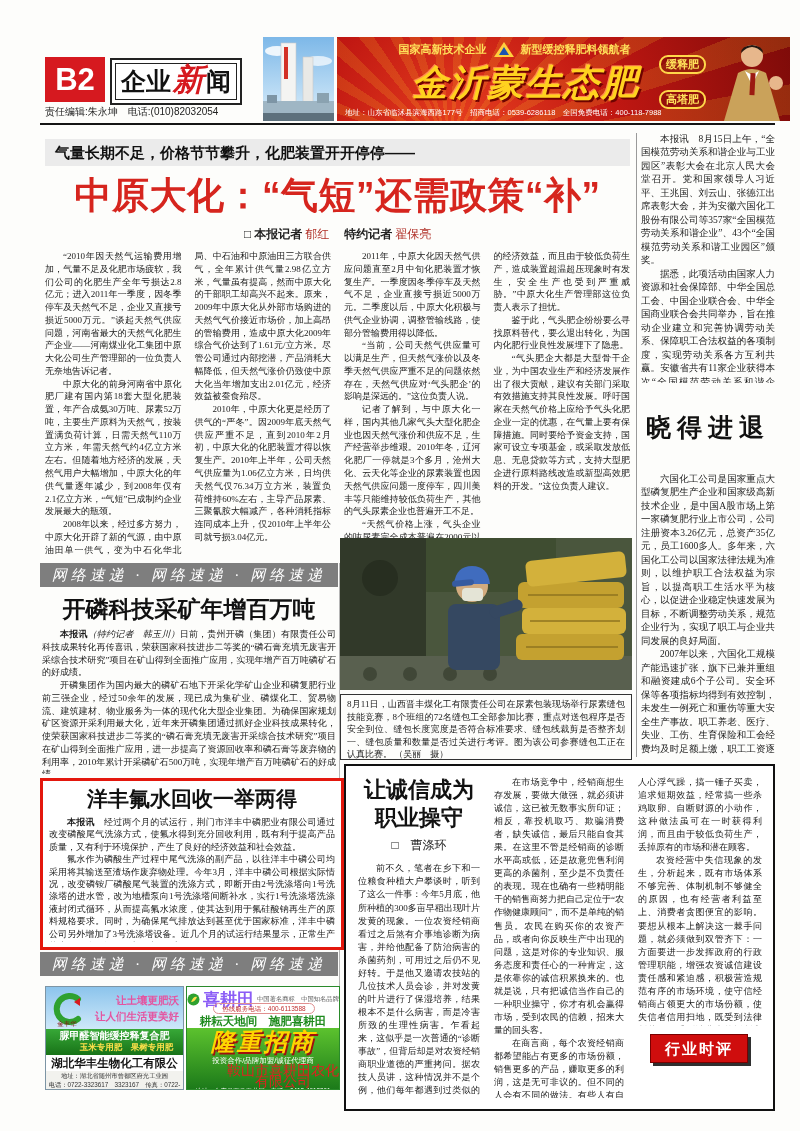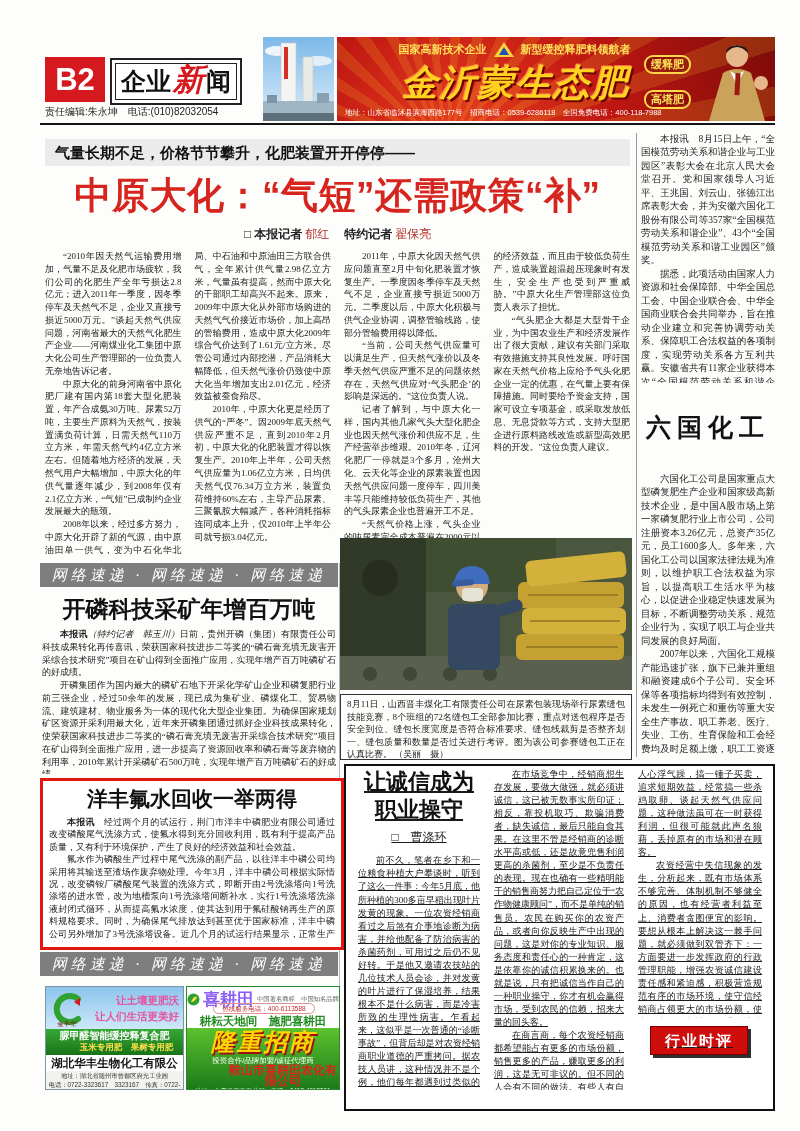--- a/index.html
+++ b/index.html
@@ -18,24 +18,24 @@
            display:flex;align-items:center;justify-content:center;gap:2px;}
   .sec-box .b1,.sec-box .b2{font-weight:bold;font-size:25px;color:#111;}
   .sec-box .r{font-weight:bold;font-size:31px;color:#d6191f;font-style:italic;transform:translateY(-2px);}
   .editor{left:45px;top:105px;font-size:10px;color:#222;}
   .hrule{left:40px;top:123px;width:735px;height:2px;background:#141414;}
   
   .tower{left:263px;top:37px;width:71px;height:84px;}
   .banner{left:337px;top:37px;width:438px;height:84px;overflow:hidden;
           background:
             repeating-conic-gradient(from -20deg at 25% 135%, rgba(255,210,40,.16) 0 5deg, rgba(0,0,0,0) 5deg 11deg),
-            radial-gradient(circle at 28% 120%, #e8401f 0%, #c01712 45%, #7e0b09 100%);}
+            radial-gradient(circle at 28% 120%, #e8401f 0%, #c01712 45%, #7e0b09 100%); padding-left: 15px;}
   .banner-top{position:absolute;left:0;top:5px;width:355px;display:flex;align-items:center;justify-content:center;gap:7px;
               color:#ffe15a;font-weight:bold;font-size:11px;}
-  .banner-title{position:absolute;left:6px;top:22px;width:345px;text-align:center;font-weight:bold;font-size:36px;
+  .banner-title{position:absolute;left:16px;top:22px;width:345px;text-align:center;font-weight:bold;font-size:36px;
                 color:#ffd21f;font-style:italic;letter-spacing:2px;
                 text-shadow:2px 2px 0 #6d0300,-1px -1px 0 #ff8f4d;}
   .pillcol{position:absolute;right:84px;top:18px;display:flex;flex-direction:column;gap:16px;}
   .pill{border:2px solid #ffd84a;color:#ffe15a;font-weight:bold;font-size:11px;border-radius:9px;
         padding:0 5px;line-height:15px;background:rgba(120,8,6,.45);}
   .banner-man{position:absolute;right:0;top:2px;}
   .banner-contact{position:absolute;left:8px;bottom:3px;width:350px;color:#fff;font-size:7.5px;white-space:nowrap;}
   
   .kicker{left:45px;top:139px;width:575px;height:27px;background:#ebebeb;color:#111;
           font-weight:bold;font-size:15px;line-height:27px;padding-left:10px;}
@@ -69,21 +69,21 @@
   
   .sidebar{left:641px;top:133px;width:134px;height:626px;font-size:9.5px;line-height:1.42;}
   .sb-pre{height:250px;overflow:hidden;}
   .sb-head{height:90px;display:flex;flex-direction:column;align-items:center;justify-content:center;
            font-weight:bold;color:#111;font-family:"Liberation Sans","DejaVu Sans",sans-serif;}
   .sb-head .l1{font-size:25px;letter-spacing:6px;}
   .sb-head .l2{font-size:21px;}
   .sb-post{height:282px;overflow:hidden;}
   
   .intbox{left:344px;top:764px;width:427px;height:343px;border:2px solid #111;background:#fff;}
-  .int-col{position:absolute;top:2px;font-size:9px;line-height:1.45;text-decoration:underline;}
+  .int-col{position:absolute;top:10px;font-size:9px;line-height:1.45;}
   .int-c1{left:12px;width:122px;height:322px;overflow:hidden;}
   .int-c2{left:148px;width:130px;height:322px;overflow:hidden;}
   .int-c3{left:292px;width:124px;height:322px;}
   .int-title{text-align:center;font-weight:bold;font-size:22px;line-height:1.25;color:#111;
              font-family:"Liberation Sans","DejaVu Sans",sans-serif;}
   .int-author{text-align:center;font-size:12px;margin:6px 0 8px 0;}
   .int-c3-body{height:250px;overflow:hidden;}
   .industry-btn{margin:8px 0 0 12px;width:96px;height:27px;background:#cf0d0d;border:1px solid #7a0000;
                 color:#fff;font-weight:bold;font-size:15px;line-height:27px;text-align:center;
                 letter-spacing:2px;box-shadow:3px 3px 0 rgba(10,10,10,.85);
@@ -106,21 +106,21 @@
   .ad2-badges{font-size:6.3px;color:#555;}
   .ad2-hot{position:absolute;left:26px;top:16px;width:100px;border:1px solid #e09090;border-radius:7px;
            color:#c03030;font-size:6.5px;text-align:center;line-height:9px;}
   .ad2-slogan{position:absolute;left:0;top:27px;width:100%;text-align:center;color:#1d8a1d;
               font-weight:bold;font-size:11.5px;}
   .ad2-low{position:absolute;left:0;top:41px;width:100%;height:61px;text-align:center;
            background:linear-gradient(#5cc22e,#1c7a1a);}
   .ad2-big{font-weight:bold;font-style:italic;font-size:24px;letter-spacing:2px;color:#ffd400;
            text-shadow:1.5px 1.5px 0 #a01010;line-height:28px;}
   .ad2-invite{font-size:7.5px;color:#fff;line-height:9px;}
-  .ad2-co{font-weight:bold;font-size:12px;color:#e02020;line-height:11px;margin-left:40px;}
+  .ad2-co{font-weight:normal;font-size:14px;color:#e02020;line-height:11px;margin-left:40px;}
   .ad2-addr{font-size:6.3px;color:#fff;line-height:8px;}
   .ad2-web{font-weight:bold;font-size:9px;color:#ffe14a;line-height:11px;}
 </style>
 </head>
 <body>
 
 <div class="page">
 
   <div class="abs ed-box sans">B2</div>
   <div class="abs sec-box">
@@ -192,33 +192,34 @@
   <div class="abs headline sans">中原大化：“气短”还需政策“补”</div>
   <div class="abs main-body just">
     <p>“2010年因天然气运输费用增加，气量不足及化肥市场疲软，我们公司的化肥生产全年亏损达2.8亿元；进入2011年一季度，因冬季停车及天然气不足，企业又直接亏损近5000万元。”谈起天然气供应问题，河南省最大的天然气化肥生产企业——河南煤业化工集团中原大化公司生产管理部的一位负责人无奈地告诉记者。</p>
     <p>中原大化的前身河南省中原化肥厂建有国内第18套大型化肥装置，年产合成氨30万吨、尿素52万吨，主要生产原料为天然气，按装置满负荷计算，日需天然气110万立方米，年需天然气约4亿立方米左右。但随着地方经济的发展，天然气用户大幅增加，中原大化的年供气量逐年减少，到2008年仅有2.1亿立方米，“气短”已成制约企业发展最大的瓶颈。</p>
     <p>2008年以来，经过多方努力，中原大化开辟了新的气源，由中原油田单一供气，变为中石化华北局、中石油和中原油田三方联合供气，全年累计供气量2.98亿立方米，气量虽有提高，然而中原大化的干部职工却高兴不起来。原来，2009年中原大化从外部市场购进的天然气气价接近市场价，加上高昂的管输费用，造成中原大化2009年综合气价达到了1.61元/立方米。尽管公司通过内部挖潜，产品消耗大幅降低，但天然气涨价仍致使中原大化当年增加支出2.01亿元，经济效益被蚕食殆尽。</p>
     <p>2010年，中原大化更是经历了供气的“严冬”。因2009年底天然气供应严重不足，直到2010年2月初，中原大化的化肥装置才得以恢复生产。2010年上半年，公司天然气供应量为1.06亿立方米，日均供天然气仅76.34万立方米，装置负荷维持60%左右，主导产品尿素、三聚氰胺大幅减产，各种消耗指标连同成本上升，仅2010年上半年公司就亏损3.04亿元。</p>
     <p>2011年，中原大化因天然气供应问题直至2月中旬化肥装置才恢复生产。一季度因冬季停车及天然气不足，企业直接亏损近5000万元。二季度以后，中原大化积极与供气企业协调，调整管输线路，使部分管输费用得以降低。</p>
     <p>“当前，公司天然气供应量可以满足生产，但天然气涨价以及冬季天然气供应严重不足的问题依然存在，天然气供应对‘气头肥企’的影响是深远的。”这位负责人说。</p>
     <p>记者了解到，与中原大化一样，国内其他几家气头大型化肥企业也因天然气涨价和供应不足，生产经营举步维艰。2010年冬，辽河化肥厂一停就是3个多月，沧州大化、云天化等企业的尿素装置也因天然气供应问题一度停车，四川美丰等只能维持较低负荷生产，其他的气头尿素企业也普遍开工不足。</p>
     <p>“天然气价格上涨，气头企业的吨尿素完全成本普遍在2000元以上，这种状况不仅严重影响了企业的经济效益，而且由于较低负荷生产，造成装置超温超压现象时有发生，安全生产也受到严重威胁。”中原大化生产管理部这位负责人表示了担忧。</p>
+    <p>鉴于此，气头肥企纷纷要么寻找原料替代，要么退出转化，为国内化肥行业良性发展埋下了隐患。</p>
     <p>“气头肥企大都是大型骨干企业，为中国农业生产和经济发展作出了很大贡献，建议有关部门采取有效措施支持其良性发展。呼吁国家在天然气价格上应给予气头化肥企业一定的优惠，在气量上要有保障措施。同时要给予资金支持，国家可设立专项基金，或采取发放低息、无息贷款等方式，支持大型肥企进行原料路线改造或新型高效肥料的开发。”这位负责人建议。</p>
   </div>
 
   <div class="abs vline1"></div>
   <div class="abs vline2"></div>
 
   <div class="abs sidebar just">
     <div class="sb-pre">
       <p>本报讯　8月15日上午，“全国模范劳动关系和谐企业与工业园区”表彰大会在北京人民大会堂召开。党和国家领导人习近平、王兆国、刘云山、张德江出席表彰大会，并为安徽六国化工股份有限公司等357家“全国模范劳动关系和谐企业”、43个“全国模范劳动关系和谐工业园区”颁奖。</p>
       <p>据悉，此项活动由国家人力资源和社会保障部、中华全国总工会、中国企业联合会、中华全国商业联合会共同举办，旨在推动企业建立和完善协调劳动关系、保障职工合法权益的各项制度，实现劳动关系各方互利共赢。安徽省共有11家企业获得本次“全国模范劳动关系和谐企业”称号。</p>
     </div>
     <div class="sb-head">
-      <span class="l1">六国化工</span>
+      <span class="l1">晓得进退</span>
     </div>
     <div class="sb-post">
       <p>六国化工公司是国家重点大型磷复肥生产企业和国家级高新技术企业，是中国A股市场上第一家磷复肥行业上市公司，公司注册资本3.26亿元，总资产35亿元，员工1600多人。多年来，六国化工公司以国家法律法规为准则，以维护职工合法权益为宗旨，以提高职工生活水平为核心，以促进企业稳定快速发展为目标，不断调整劳动关系，规范企业行为，实现了职工与企业共同发展的良好局面。</p>
       <p>2007年以来，六国化工规模产能迅速扩张，旗下已兼并重组和融资建成6个子公司。安全环保等各项指标均得到有效控制，未发生一例死亡和重伤等重大安全生产事故。职工养老、医疗、失业、工伤、生育保险和工会经费均及时足额上缴，职工工资逐年得到提高，即使在2008~2009年受金融危机影响的困难时期也做到了不减员、不降薪。公司先后荣获“全国模范职工之家”、“全国五一劳动奖状”、“全国安康杯竞赛优胜企业”、“全国精神文明建设先进单位”等多项荣誉称号。</p>
 
     </div>
   </div>
 
   <div class="abs band band1">网络速递 · 网络速递 · 网络速递</div>
   <div class="abs kp-title sans">开磷科技采矿年增百万吨</div>
@@ -282,21 +283,21 @@
       </div>
       <div class="int-author">□　曹涤环</div>
       <p>前不久，笔者在乡下和一位粮食种植大户攀谈时，听到了这么一件事：今年5月底，他所种植的300多亩早稻出现叶片发黄的现象。一位农资经销商看过之后煞有介事地诊断为病害，并给他配备了防治病害的杀菌药剂，可用过之后仍不见好转。于是他又邀请农技站的几位技术人员会诊，并对发黄的叶片进行了保湿培养，结果根本不是什么病害，而是冷害所致的生理性病害。乍看起来，这似乎是一次普通的“诊断事故”，但背后却是对农资经销商职业道德的严重拷问。据农技人员讲，这种情况并不是个例，他们每年都遇到过类似的情况。</p>
     </div>
     <div class="int-col int-c2 just">
       <p>在市场竞争中，经销商想生存发展，要做大做强，就必须讲诚信，这已被无数事实所印证；相反，靠投机取巧、欺骗消费者，缺失诚信，最后只能自食其果。在这里不管是经销商的诊断水平高或低，还是故意兜售利润更高的杀菌剂，至少是不负责任的表现。现在也确有一些精明能干的销售商努力把自己定位于“农作物健康顾问”，而不是单纯的销售员。农民在购买你的农资产品，或者向你反映生产中出现的问题，这是对你的专业知识、服务态度和责任心的一种肯定，这是依靠你的诚信积累换来的。也就是说，只有把诚信当作自己的一种职业操守，你才有机会赢得市场，受到农民的信赖，招来大量的回头客。</p>
       <p>在商言商，每个农资经销商都希望能占有更多的市场份额，销售更多的产品，赚取更多的利润，这是无可非议的。但不同的人会有不同的做法。有些人有自知之明，在利诱下能权衡利弊，懂得忍耐，晓得进退，虽然发展得慢一些，但通过诚信服务，根基扎实，具有可持续性。但在现实中，有些</p>
     </div>
     <div class="int-col int-c3">
       <div class="int-c3-body just">
-        <p style="text-indent:0">人心浮气躁，搞一锤子买卖，追求短期效益，经常搞一些杀鸡取卵、谈起天然气供应问题，这种做法虽可在一时获得利润，但很可能就此声名狼藉，丢掉原有的市场和潜在顾客。</p>
+        <p style="text-indent:0">人心浮气躁，搞一锤子买卖，追求短期效益，经常搞一些杀鸡取卵、自断财源的小动作，这种做法虽可在一时获得利润，而且由于较低负荷生产，丢掉原有的市场和潜在顾客。</p>
         <p>农资经营中失信现象的发生，分析起来，既有市场体系不够完善、体制机制不够健全的原因，也有经营者利益至上、消费者贪图便宜的影响。要想从根本上解决这一棘手问题，就必须做到双管齐下：一方面要进一步发挥政府的行政管理职能，增强农资诚信建设责任感和紧迫感，积极营造规范有序的市场环境，使守信经销商占领更大的市场份额，使失信者信用扫地，既受到法律制裁，又受到消费者的抵制和摒弃；另一方面，要进一步提高基层经销商素质与管理水平，使他们树立无信不立的经营理念，提升其在诚信建设中的知名度和美誉度，在竞争中赢得市场。</p>
       </div>
       <div class="industry-btn">行业时评</div>
     </div>
   </div>
 
   <div class="abs ad1">
     <svg class="abs" style="left:4px;top:5px" width="34" height="36" viewBox="0 0 34 36">
       <path d="M28,7 A13 13 0 1 0 28,27" stroke="#2fa12f" stroke-width="6" fill="none" stroke-linecap="round"></path>
       <polygon points="24,10 30,6 30,14" fill="#d6191f"></polygon>

